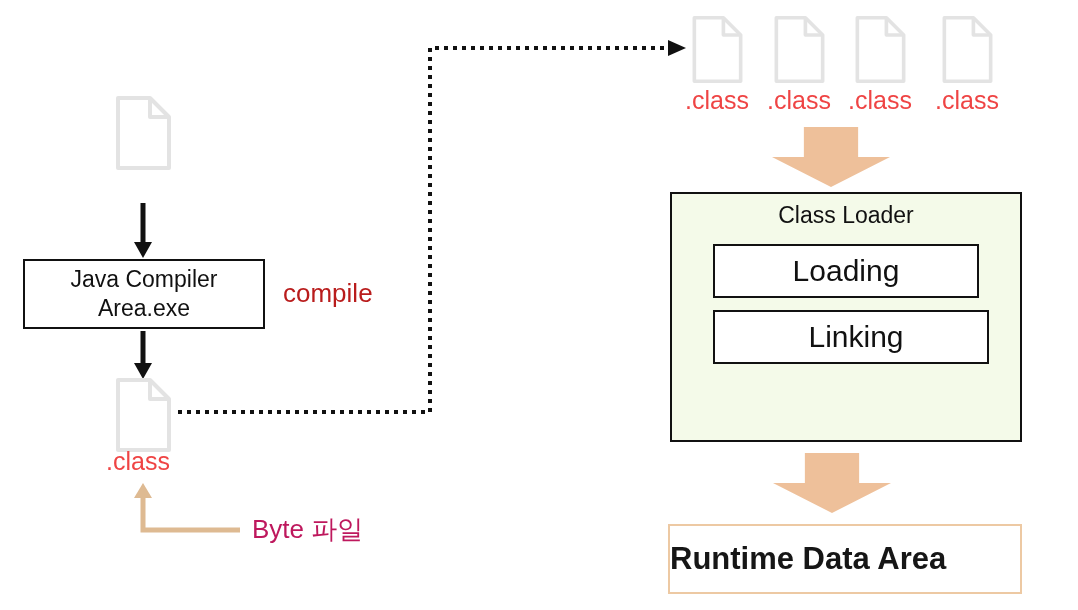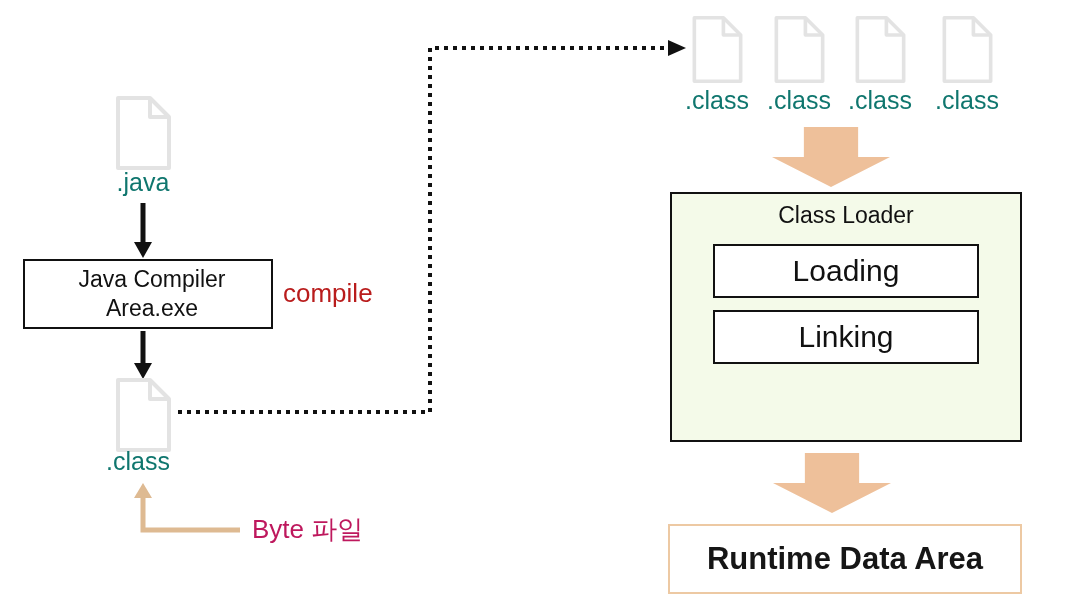--- a/index.html
+++ b/index.html
@@ -5,27 +5,27 @@
   html,body{margin:0;padding:0;background:#fff;}
   body{font-family:"Liberation Sans","DejaVu Sans",sans-serif;color:#111;}
   .canvas{position:relative;width:1078px;height:610px;background:#ffffff;overflow:hidden;}
 
   
   .connectors{position:absolute;left:0;top:0;width:1078px;height:610px;pointer-events:none;}
 
   
   .file-icon{position:absolute;}
 
-  .label{position:absolute;text-align:center;font-size:25px;color:#0f766e;letter-spacing:0px;}
+  .label{position:absolute;text-align:center;font-size:25px;color:#ef4444;letter-spacing:0px;}
 
   .compiler-box{
     position:absolute;left:23px;top:259px;width:238px;height:66px;
     border:2px solid #111;background:#fff;
     display:flex;flex-direction:column;align-items:center;justify-content:center;
-    font-size:23px;line-height:1.25;text-align:center;padding-left:8px;
+    font-size:23px;line-height:1.25;text-align:center;
   }
 
   .annotation-green{position:absolute;font-size:26px;color:#b91c1c;}
   .annotation-green.byte{color:#be185d;}
 
   .block-arrow{
     position:absolute;width:118px;height:60px;background:#eec09a;
     clip-path:polygon(27% 0,73% 0,73% 50%,100% 50%,50% 100%,0 50%,27% 50%);
   }
 
@@ -37,27 +37,27 @@
     position:absolute;left:0;top:8px;width:100%;text-align:center;
     font-size:23px;color:#111;
   }
   .stage-box{
     position:absolute;left:41px;width:262px;height:50px;
     background:#fff;border:2px solid #111;
     display:flex;align-items:center;justify-content:center;
     font-size:30px;color:#111;
   }
   .stage-box.s0{top:50px;}
-  .stage-box.s1{top:116px;}
+  .stage-box.s1{top:116px;padding-left:10px;}
   .stage-box.s2{top:182px;}
 
   .runtime-box{
     position:absolute;left:668px;top:524px;width:350px;height:66px;
     background:#fff;border:2px solid #edc9a3;
-    display:flex;align-items:center;justify-content:center;
+    display:flex;align-items:center;justify-content:flex-start;
     font-size:31px;font-weight:bold;color:#161616;
   }
 </style>
 </head>
 <body>
 
 <div class="canvas">
 
   <svg class="connectors" viewBox="0 0 1078 610" xmlns="http://www.w3.org/2000/svg">
 
@@ -71,21 +71,20 @@
     <polygon points="668,40 686,48 668,56" fill="#111"></polygon>
 
     <path d="M240,530 H143 V497" fill="none" stroke="#deba92" stroke-width="5"></path>
     <polygon points="134,498 152,498 143,483" fill="#deba92"></polygon>
   </svg>
 
   <svg class="file-icon" style="left:115px;top:95px;" width="57" height="76" viewBox="0 0 57 76">
     <path d="M3,3 H35 L54,22 V73 H3 Z" fill="#fff" stroke="#e3e3e3" stroke-width="4" stroke-linejoin="round"></path>
     <path d="M35,3 V22 H54" fill="none" stroke="#e3e3e3" stroke-width="4" stroke-linejoin="round"></path>
   </svg>
-  <div class="label" style="left:95px;top:168px;width:96px;">.java</div>
 
   <div class="compiler-box">
     <span>Java Compiler</span>
     <span>Area.exe</span>
   </div>
   <div class="annotation-green" style="left:283px;top:278px;">compile</div>
 
   <svg class="file-icon" style="left:115px;top:377px;" width="57" height="76" viewBox="0 0 57 76">
     <path d="M3,3 H35 L54,22 V73 H3 Z" fill="#fff" stroke="#e3e3e3" stroke-width="4" stroke-linejoin="round"></path>
     <path d="M35,3 V22 H54" fill="none" stroke="#e3e3e3" stroke-width="4" stroke-linejoin="round"></path>

